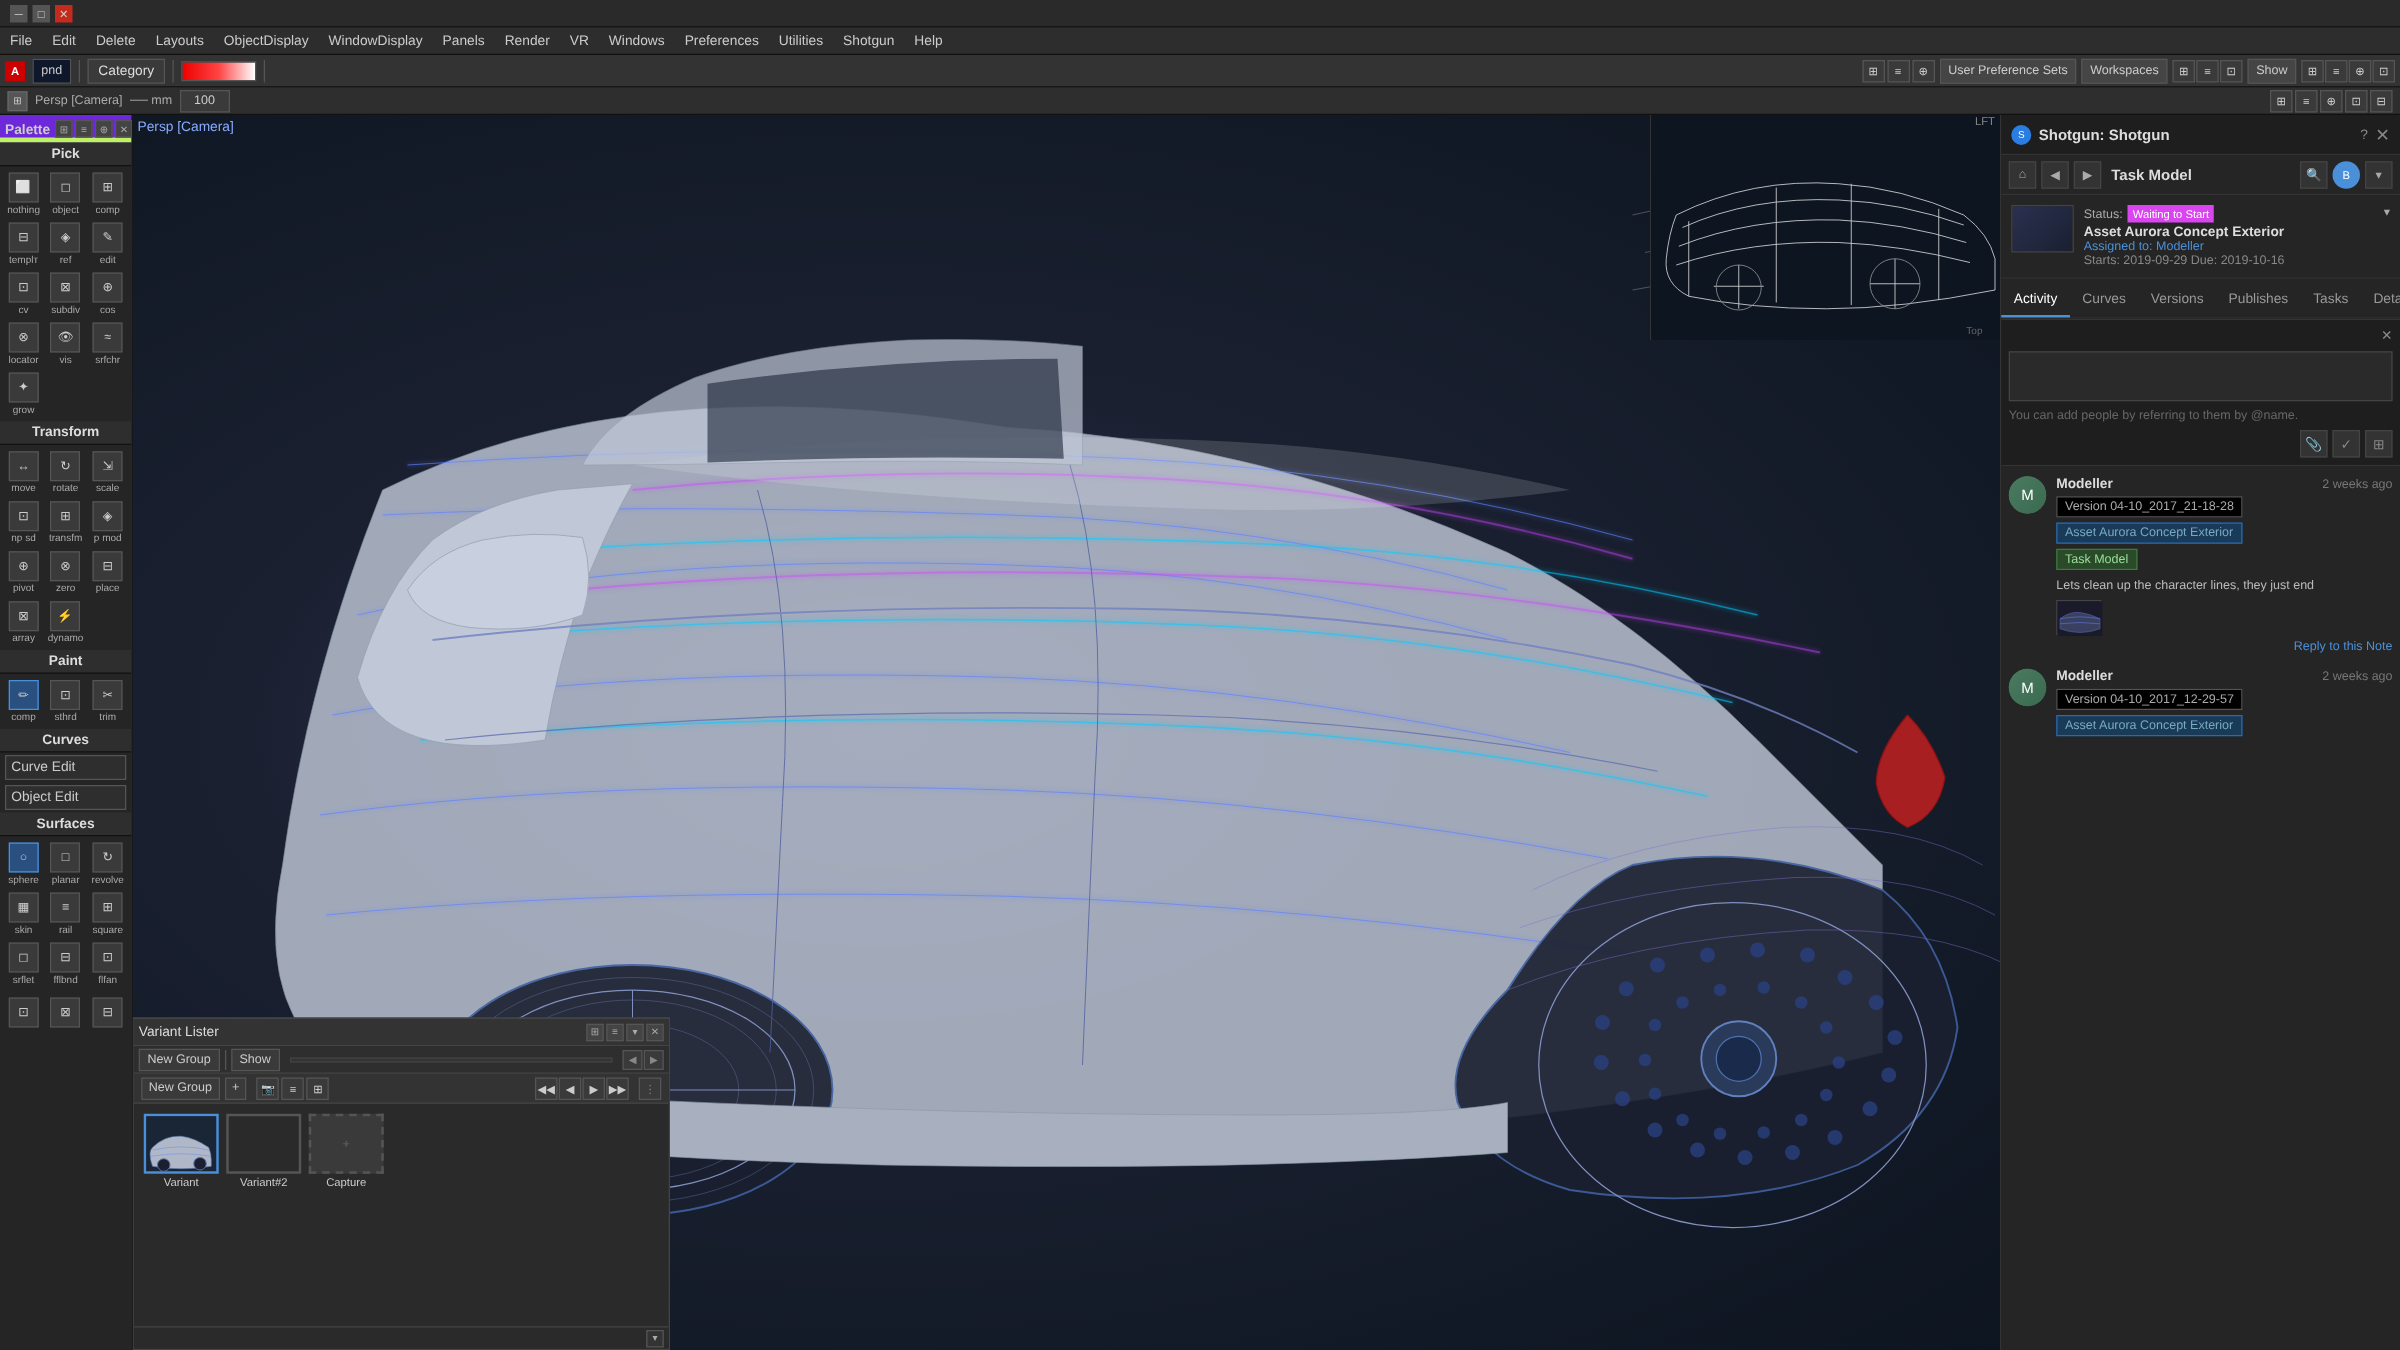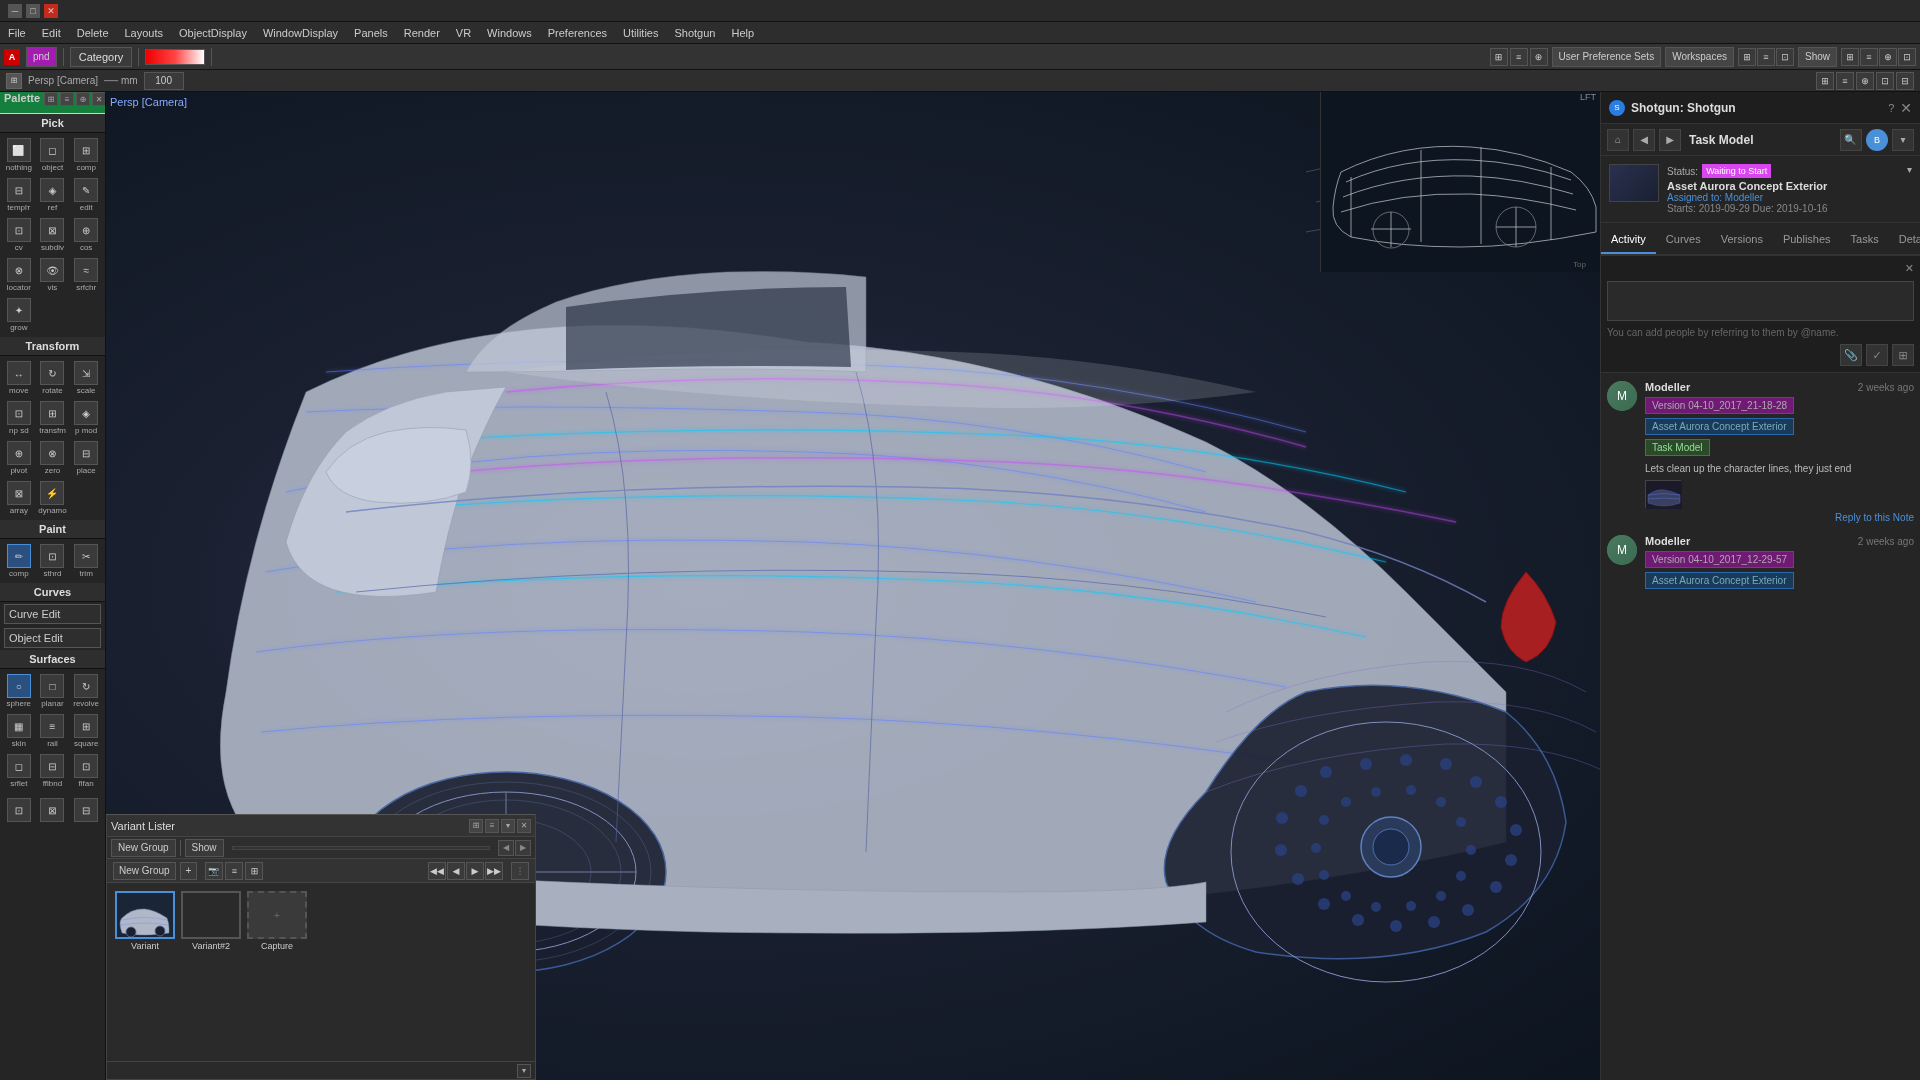--- a/index.html
+++ b/index.html
@@ -23,21 +23,21 @@
       border-bottom: 1px solid #111;
     }
     .menu-item { padding: 0 8px; height: 22px; line-height: 22px; color: #ccc; font-size: 11px; cursor: pointer; white-space: nowrap; }
 
     
     #toolbar {
       width: 100%; height: 26px; background: #333;
       display: flex; align-items: center; gap: 4px;
       border-bottom: 1px solid #111; padding: 0 4px;
     }
-    #toolbar .tool-btn { height: 20px; padding: 0 6px; background: #a21caf; border: 1px solid #555; color: #ccc; font-size: 10px; cursor: pointer; white-space: nowrap; }
+    #toolbar .tool-btn { height: 20px; padding: 0 6px; background: #0f172a; border: 1px solid #555; color: #ccc; font-size: 10px; cursor: pointer; white-space: nowrap; }
     #toolbar .tool-sep { width: 1px; height: 18px; background: #555; margin: 0 2px; }
     #toolbar .category-btn { height: 20px; padding: 0 8px; background: #3a3a3a; border: 1px solid #555; color: #ddd; font-size: 11px; cursor: pointer; }
     #toolbar .color-swatch { width: 60px; height: 16px; background: linear-gradient(to right, #e00, #f44, #fff); border: 1px solid #555; }
     #toolbar .hint-text { color: #aaa; font-size: 10px; flex: 1; overflow: hidden; white-space: nowrap; text-overflow: ellipsis; }
     .toolbar-right { display: flex; align-items: center; gap: 4px; margin-left: auto; }
     .toolbar-right .pref-btn { padding: 0 6px; height: 20px; background: #454545; border: 1px solid #555; color: #ccc; font-size: 10px; cursor: pointer; }
 
     
     #toolbar2 {
       width: 100%; height: 22px; background: #2e2e2e;
@@ -50,22 +50,22 @@
     #main-layout {
       display: flex; width: 100%; height: calc(1080px - 22px - 22px - 26px - 22px);
     }
 
     
     #left-palette {
       width: 106px; background: #252525; border-right: 1px solid #111;
       display: flex; flex-direction: column; overflow-y: auto; flex-shrink: 0;
     }
     .palette-header {
-      height: 22px; background: #15803d; border-bottom: 1px solid #bef264;
-      display: flex; align-items: flex-start; padding: 0 4px; gap: 4px;
+      height: 22px; background: #6d28d9; border-bottom: 4px solid #bef264;
+      display: flex; align-items: flex-end; padding: 0 4px; gap: 4px;
     }
     .palette-header .ph-label { color: #ccc; font-size: 11px; font-weight: bold; }
     .palette-header .ph-btn { width: 14px; height: 14px; background: #444; border: 1px solid #555; cursor: pointer; display: flex; align-items: center; justify-content: center; color: #aaa; font-size: 8px; }
     .section-title {
       padding: 3px 4px; color: #ddd; font-size: 11px; font-weight: bold;
       background: #2e2e2e; border-bottom: 1px solid #111; cursor: pointer;
       text-align: center;
     }
     .tool-grid {
       display: grid; grid-template-columns: repeat(3, 1fr); gap: 2px; padding: 3px;
@@ -216,21 +216,21 @@
     .sg-input-actions { display: flex; gap: 4px; justify-content: flex-end; }
     .sg-input-icon { width: 22px; height: 22px; background: #333; border: 1px solid #444; cursor: pointer; display: flex; align-items: center; justify-content: center; color: #888; font-size: 11px; }
 
     .sg-activity-items { padding: 8px 6px; display: flex; flex-direction: column; gap: 12px; }
     .sg-activity-item { display: flex; gap: 8px; }
     .sg-user-avatar { width: 30px; height: 30px; background: #4a7a60; border-radius: 50%; flex-shrink: 0; overflow: hidden; display: flex; align-items: center; justify-content: center; }
     .sg-activity-body { flex: 1; }
     .sg-activity-header { display: flex; justify-content: space-between; align-items: center; margin-bottom: 4px; }
     .sg-activity-user { color: #ddd; font-size: 11px; font-weight: bold; }
     .sg-activity-time { color: #777; font-size: 10px; }
-    .sg-version-tag { background: #701a75; border: 1px solid #555; padding: 2px 6px; color: #aaa; font-size: 10px; display: inline-block; margin-bottom: 2px; }
+    .sg-version-tag { background: #000000; border: 1px solid #555; padding: 2px 6px; color: #aaa; font-size: 10px; display: inline-block; margin-bottom: 2px; }
     .sg-version-tag.blue { background: #1a3a5a; border-color: #2a6aaa; color: #7ab; }
     .sg-task-tag { background: #2a4a2a; border: 1px solid #3a7a3a; padding: 2px 6px; color: #9d9; font-size: 10px; display: inline-block; margin-bottom: 2px; }
     .sg-activity-text { color: #bbb; font-size: 10px; line-height: 1.4; }
     .sg-reply-link { color: #4a90d9; font-size: 10px; cursor: pointer; text-align: right; margin-top: 4px; }
     .sg-thumb-small { width: 36px; height: 28px; background: #1a1a1a; border: 1px solid #444; margin-top: 4px; }
     .sg-thumb-small-inner { width: 100%; height: 100%; background: linear-gradient(135deg, #2a2a3a, #1a1a2a); }
 
     
     .car-wireframe { position: absolute; top: 0; left: 0; width: 100%; height: 100%; }
 

